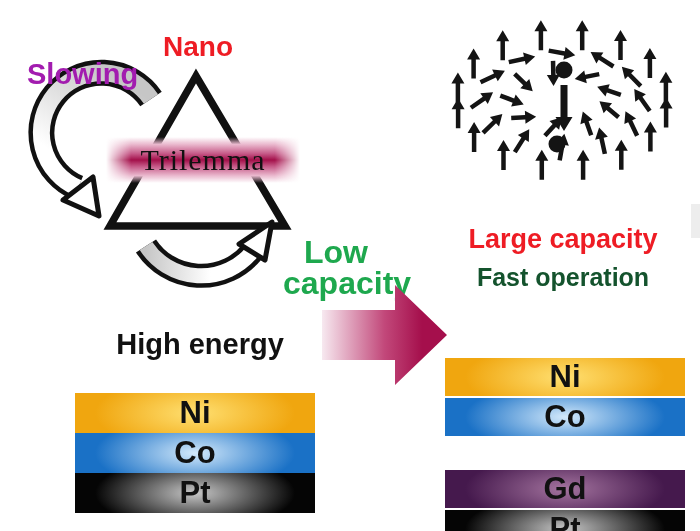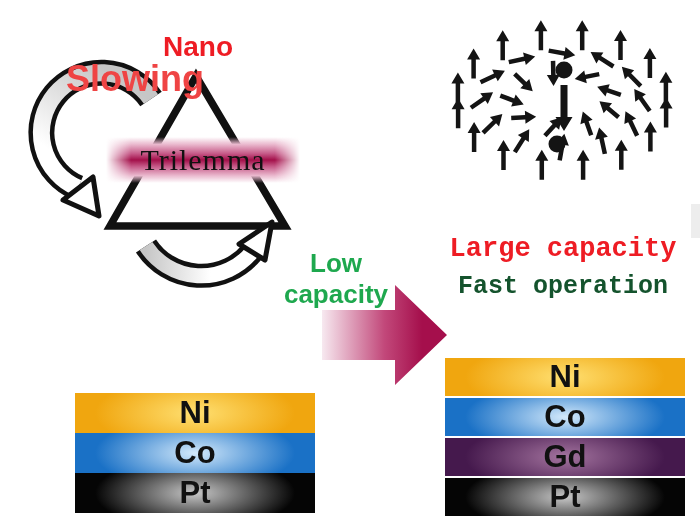--- a/index.html
+++ b/index.html
@@ -49,28 +49,29 @@
   </svg>
 
   <div class="abs band" style="left: 106px; top: 137px; width: 194px; height: 46px; background: linear-gradient(rgba(255, 255, 255, 0) 0%, rgb(234, 185, 206) 16%, rgb(198, 90, 136) 36%, rgb(163, 16, 74) 50%, rgb(198, 90, 136) 64%, rgb(234, 185, 206) 84%, rgba(255, 255, 255, 0) 100%);">
     <span style="color: rgb(17, 17, 17); font-family: Liberation Serif, serif;">Trilemma</span>
   </div>
 
   <div class="abs ctr" style="left: 140px; top: 6px; width: 116px; font-size: 28px; line-height: 33px; color: rgb(238, 28, 36);">
     <span class="line">Nano</span>
   </div>
 
-  <div class="abs" style="left: 27px; top: 58px; font-size: 36px; color: #ef4444; margin-left: 39px;">Slowing</div>
+  <div class="abs" style="left: 27px; top: 58px; font-size: 29px; color: #a21caf;">Slowing</div>
 
 
-  <div class="abs ctr" style="left: 283px; top: 224px; width: 106px; font-size: 26px; line-height: 31px; color: rgb(30, 168, 78);">
+  <div class="abs ctr" style="left: 283px; top: 213px; width: 106px; font-size: 32px; line-height: 31px; color: rgb(30, 168, 78);">
     <span class="line">Low</span>
     <span class="line">capacity</span>
   </div>
 
+  <div class="abs ctr" style="left: 100px; top: 304px; width: 200px; font-size: 29px; color: rgb(17, 17, 17);">High energy</div>
 
   <svg id="skyrmion" class="abs" style="left:442px;top:18px;" width="240" height="164" viewBox="-120 -82 240 164">
       <path d="M 0 -15 L 6.5 -4 L 2.25 -4 L 2.25 15 L -2.25 15 L -2.25 -4 L -6.5 -4 Z" fill="#141414" transform="translate(104.1 12.6) rotate(0.0)"></path>
       <path d="M 0 -15 L 6.5 -4 L 2.25 -4 L 2.25 15 L -2.25 15 L -2.25 -4 L -6.5 -4 Z" fill="#141414" transform="translate(88.4 36.4) rotate(0.0)"></path>
       <path d="M 0 -15 L 6.5 -4 L 2.25 -4 L 2.25 15 L -2.25 15 L -2.25 -4 L -6.5 -4 Z" fill="#141414" transform="translate(59.3 54.7) rotate(0.0)"></path>
       <path d="M 0 -15 L 6.5 -4 L 2.25 -4 L 2.25 15 L -2.25 15 L -2.25 -4 L -6.5 -4 Z" fill="#141414" transform="translate(21.1 64.7) rotate(0.0)"></path>
       <path d="M 0 -15 L 6.5 -4 L 2.25 -4 L 2.25 15 L -2.25 15 L -2.25 -4 L -6.5 -4 Z" fill="#141414" transform="translate(-20.2 64.8) rotate(0.0)"></path>
       <path d="M 0 -15 L 6.5 -4 L 2.25 -4 L 2.25 15 L -2.25 15 L -2.25 -4 L -6.5 -4 Z" fill="#141414" transform="translate(-58.5 55.0) rotate(0.0)"></path>
       <path d="M 0 -15 L 6.5 -4 L 2.25 -4 L 2.25 15 L -2.25 15 L -2.25 -4 L -6.5 -4 Z" fill="#141414" transform="translate(-87.9 36.9) rotate(0.0)"></path>
       <path d="M 0 -15 L 6.5 -4 L 2.25 -4 L 2.25 15 L -2.25 15 L -2.25 -4 L -6.5 -4 Z" fill="#141414" transform="translate(-103.9 13.2) rotate(0.0)"></path>
@@ -101,21 +102,21 @@
       <path d="M 0 -12.5 L 6.5 -1.5 L 2.25 -1.5 L 2.25 12.5 L -2.25 12.5 L -2.25 -1.5 L -6.5 -1.5 Z" fill="#141414" transform="translate(-50.0 0.0) rotate(110.5)"></path>
       <path d="M 0 -12.5 L 6.5 -1.5 L 2.25 -1.5 L 2.25 12.5 L -2.25 12.5 L -2.25 -1.5 L -6.5 -1.5 Z" fill="#141414" transform="translate(-38.3 -17.4) rotate(133.7)"></path>
       <path d="M 0 -12.5 L 6.5 -1.5 L 2.25 -1.5 L 2.25 12.5 L -2.25 12.5 L -2.25 -1.5 L -6.5 -1.5 Z" fill="#141414" transform="translate(-8.7 -26.6) rotate(178.8)"></path>
       <path d="M 0 -12.5 L 6.5 -1.5 L 2.25 -1.5 L 2.25 12.5 L -2.25 12.5 L -2.25 -1.5 L -6.5 -1.5 Z" fill="#141414" transform="translate(25.0 -23.4) rotate(-101.4)"></path>
       <path d="M 0 -12.5 L 6.5 -1.5 L 2.25 -1.5 L 2.25 12.5 L -2.25 12.5 L -2.25 -1.5 L -6.5 -1.5 Z" fill="#141414" transform="translate(47.0 -9.2) rotate(-71.1)"></path>
       <path d="M 0 -23 L 8.5 -9 L 3.5 -9 L 3.5 23 L -3.5 23 L -3.5 -9 L -8.5 -9 Z" fill="#141414" transform="translate(2 8) rotate(180)"></path>
       <circle cx="2" cy="-30" r="8.5" fill="#141414"></circle>
       <circle cx="-5" cy="44" r="8.5" fill="#141414"></circle>
     </svg>
 
-  <div class="abs ctr" style="left:437px;top:206px;width:252px;font-family:Liberation Mono, monospace;">
+  <div class="abs ctr" style="left:437px;top:196px;width:252px;">
     <div class="benefit big" style="color: rgb(238, 28, 36);">Large capacity</div>
     <div class="benefit" style="color: #14532d;">Fast operation</div>
   </div>
 
   <svg class="abs" style="left:322px;top:284px;" width="126" height="102" viewBox="0 0 126 102">
     <defs>
       <linearGradient id="gBig" x1="0" y1="0" x2="1" y2="0">
         <stop offset="0" stop-color="#f7e9f0"></stop>
         <stop offset="0.5" stop-color="#c2487a"></stop>
         <stop offset="0.8" stop-color="#a50f4c"></stop>
@@ -136,21 +137,21 @@
       </div>
     </div>
 
   <div class="abs stack stack-right" style="left:445px;top:358px;width:240px;">
       <div class="layer" style="height: 38px; background: radial-gradient(52% 115%, rgb(255, 224, 114) 0%, rgb(240, 166, 15) 80%);">
         <span>Ni</span>
       </div>
       <div class="layer" style="height: 38px; background: radial-gradient(52% 115%, rgb(211, 233, 251) 0%, rgb(26, 113, 198) 80%);">
         <span>Co</span>
       </div>
-      <div class="layer" style="height: 38px; background: radial-gradient(52% 115%, rgb(164, 116, 159) 0%, rgb(69, 25, 77) 80%);">
+      <div class="layer" style="height: 38px; background: radial-gradient(52% 115%, rgb(164, 116, 159) 0%, rgb(69, 25, 77) 80%); margin-top: 32px;">
         <span>Gd</span>
       </div>
       <div class="layer" style="height: 38px; background: radial-gradient(52% 115%, rgb(200, 200, 200) 0%, rgb(5, 5, 5) 80%);">
         <span>Pt</span>
       </div>
     </div>
 
   <div class="abs" style="left: 691px; top: 204px; width: 9px; height: 34px; background: rgb(237, 237, 237);"></div>
 
 </div>

